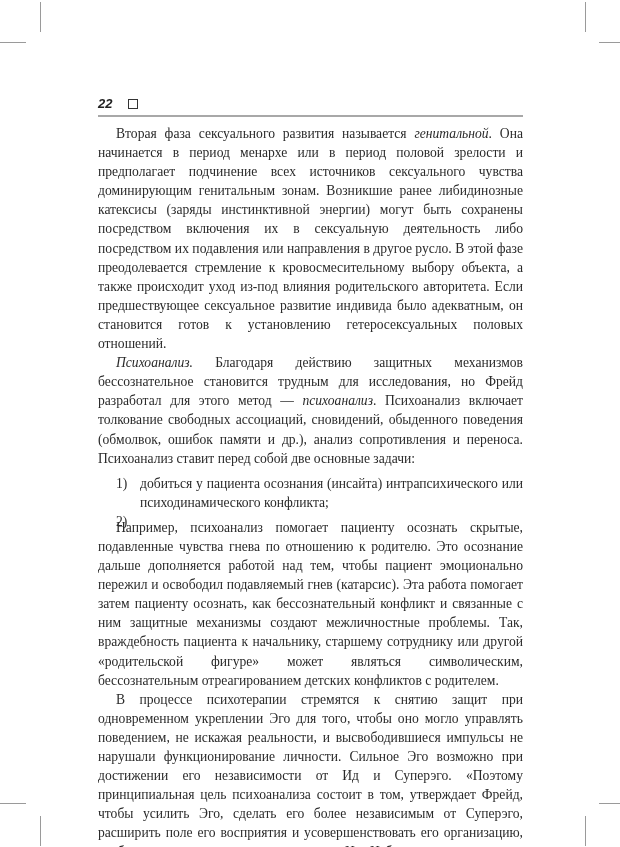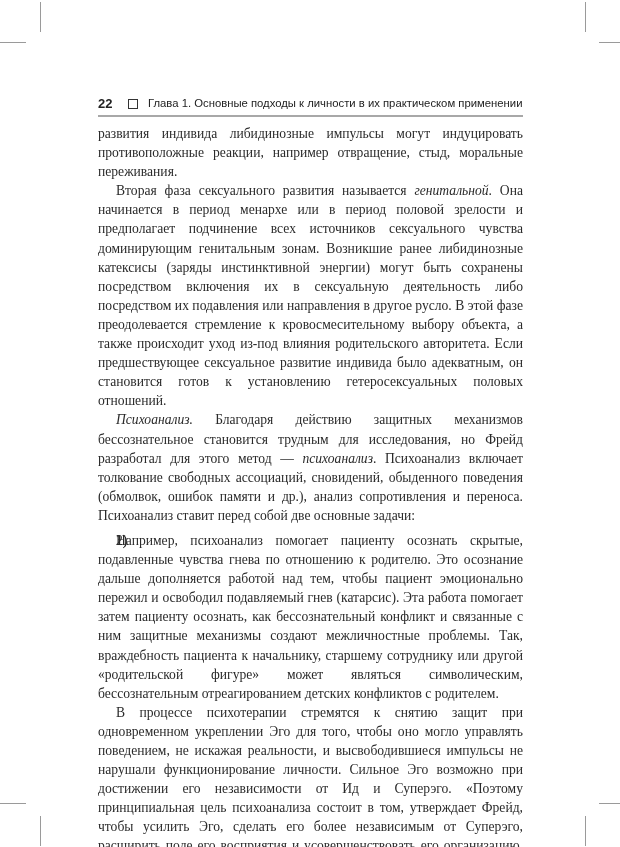--- a/index.html
+++ b/index.html
@@ -1,21 +1,21 @@
 <!DOCTYPE html>
 <html><head>
 <meta charset="utf-8">
 <style>
   html, body { margin: 0; padding: 0; background: #ffffff; }
   body { width: 620px; height: 847px; position: relative; overflow: hidden; }
   .crop { position: absolute; background: #9a9a9a; }
   .crop.v { width: 1px; height: 30px; }
   .crop.h { height: 1px; width: 26px; }
   #page-header { position: absolute; left: 98px; top: 96px; width: 425px; height: 19px; border-bottom: 2px solid #a8a8a8; font-family: "Liberation Sans", sans-serif; }
-  #page-header .num { position: absolute; left: 0; top: 0; font-weight: bold; font-size: 13px; color: #222; }
+  #page-header .num { position: absolute; left: 0; top: 0; font-weight: bold; font-size: 13px; color: #222; font-style: italic; }
   #page-header .sq { position: absolute; left: 30px; top: 3px; width: 8px; height: 8px; border: 1.2px solid #333; }
   #page-header .title { position: absolute; left: 50px; top: 1px; font-size: 11.3px; color: #222; white-space: nowrap; }
   #body-text { position: absolute; left: 98px; top: 124px; width: 425px; font-family: "Liberation Serif", serif; font-size: 13.6px; line-height: 19.1px; color: #2a2a2a; text-align: justify; }
   #body-text p { margin: 0; }
   #body-text p.indent { text-indent: 18px; }
   #body-text ol { list-style: none; margin: 6px 0 6px 0; padding: 0; }
   #body-text ol li { position: relative; padding-left: 42px; margin-bottom: 0; }
   #body-text ol li .n { position: absolute; left: 18px; top: 0; }
   #body-text em { font-style: italic; font-family: Liberation Serif, serif; }
 </style>
@@ -27,26 +27,24 @@
 <div class="crop v" style="left:585px; top:2px;"></div>
 <div class="crop h" style="left:599px; top:42px;"></div>
 <div class="crop h" style="left:0; top:803px;"></div>
 <div class="crop v" style="left:40px; top:816px;"></div>
 <div class="crop h" style="left:599px; top:803px;"></div>
 <div class="crop v" style="left:585px; top:816px;"></div>
 
 <div id="page-header">
   <span class="num">22</span>
   <span class="sq"></span>
-  <span class="title">Глава 1. Основные подходы к личности в их практическом применении</span>
 </div>
 
 <div id="body-text">
-  <p>развития индивида либидинозные импульсы могут индуцировать противоположные реакции, например отвращение, стыд, моральные переживания.</p>
   <p class="indent"><span>Вторая фаза сексуального развития называется </span><em>генитальной</em><span>. Она начинается в период менархе или в период половой зрелости и предполагает подчинение всех источников сексуального чувства доминирующим генитальным зонам. Возникшие ранее либидинозные катексисы (заряды инстинктивной энергии) могут быть сохранены посредством включения их в сексуальную деятельность либо посредством их подавления или направления в другое русло. В этой фазе преодолевается стремление к кровосмесительному выбору объекта, а также происходит уход из-под влияния родительского авторитета. Если предшествующее сексуальное развитие индивида было адекватным, он становится готов к установлению гетеросексуальных половых отношений.</span></p>
   <p class="indent"><em>Психоанализ.</em><span> Благодаря действию защитных механизмов бессознательное становится трудным для исследования, но Фрейд разработал для этого метод — </span><em>психоанализ</em><span>. Психоанализ включает толкование свободных ассоциаций, сновидений, обыденного поведения (обмолвок, ошибок памяти и др.), анализ сопротивления и переноса. Психоанализ ставит перед собой две основные задачи:</span></p>
   <ol>
-    <li><span class="n">1)</span></li>
+    <li><span class="n">1)</span><span>добиться у пациента осознания (инсайта) интрапсихического или психодинамического конфликта;</span></li>
     <li><span class="n">2)</span></li>
   </ol>
   <p class="indent">Например, психоанализ помогает пациенту осознать скрытые, подавленные чувства гнева по отношению к родителю. Это осознание дальше дополняется работой над тем, чтобы пациент эмоционально пережил и освободил подавляемый гнев (катарсис). Эта работа помогает затем пациенту осознать, как бессознательный конфликт и связанные с ним защитные механизмы создают межличностные проблемы. Так, враждебность пациента к начальнику, старшему сотруднику или другой «родительской фигуре» может являться символическим, бессознательным отреагированием детских конфликтов с родителем.</p>
   <p class="indent">В процессе психотерапии стремятся к снятию защит при одновременном укреплении Эго для того, чтобы оно могло управлять поведением, не искажая реальности, и высвободившиеся импульсы не нарушали функционирование личности. Сильное Эго возможно при достижении его независимости от Ид и Суперэго. «Поэтому принципиальная цель психоанализа состоит в том, утверждает Фрейд, чтобы усилить Эго, сделать его более независимым от Суперэго, расширить поле его восприятия и усовершенствовать его организацию, чтобы оно могло освоить новую порцию Ид. Избавление от невроза — это преодоление конфликта Ид и Эго, расширение сферы Эго, достиже-</p>
 </div>
 
 </body></html>

